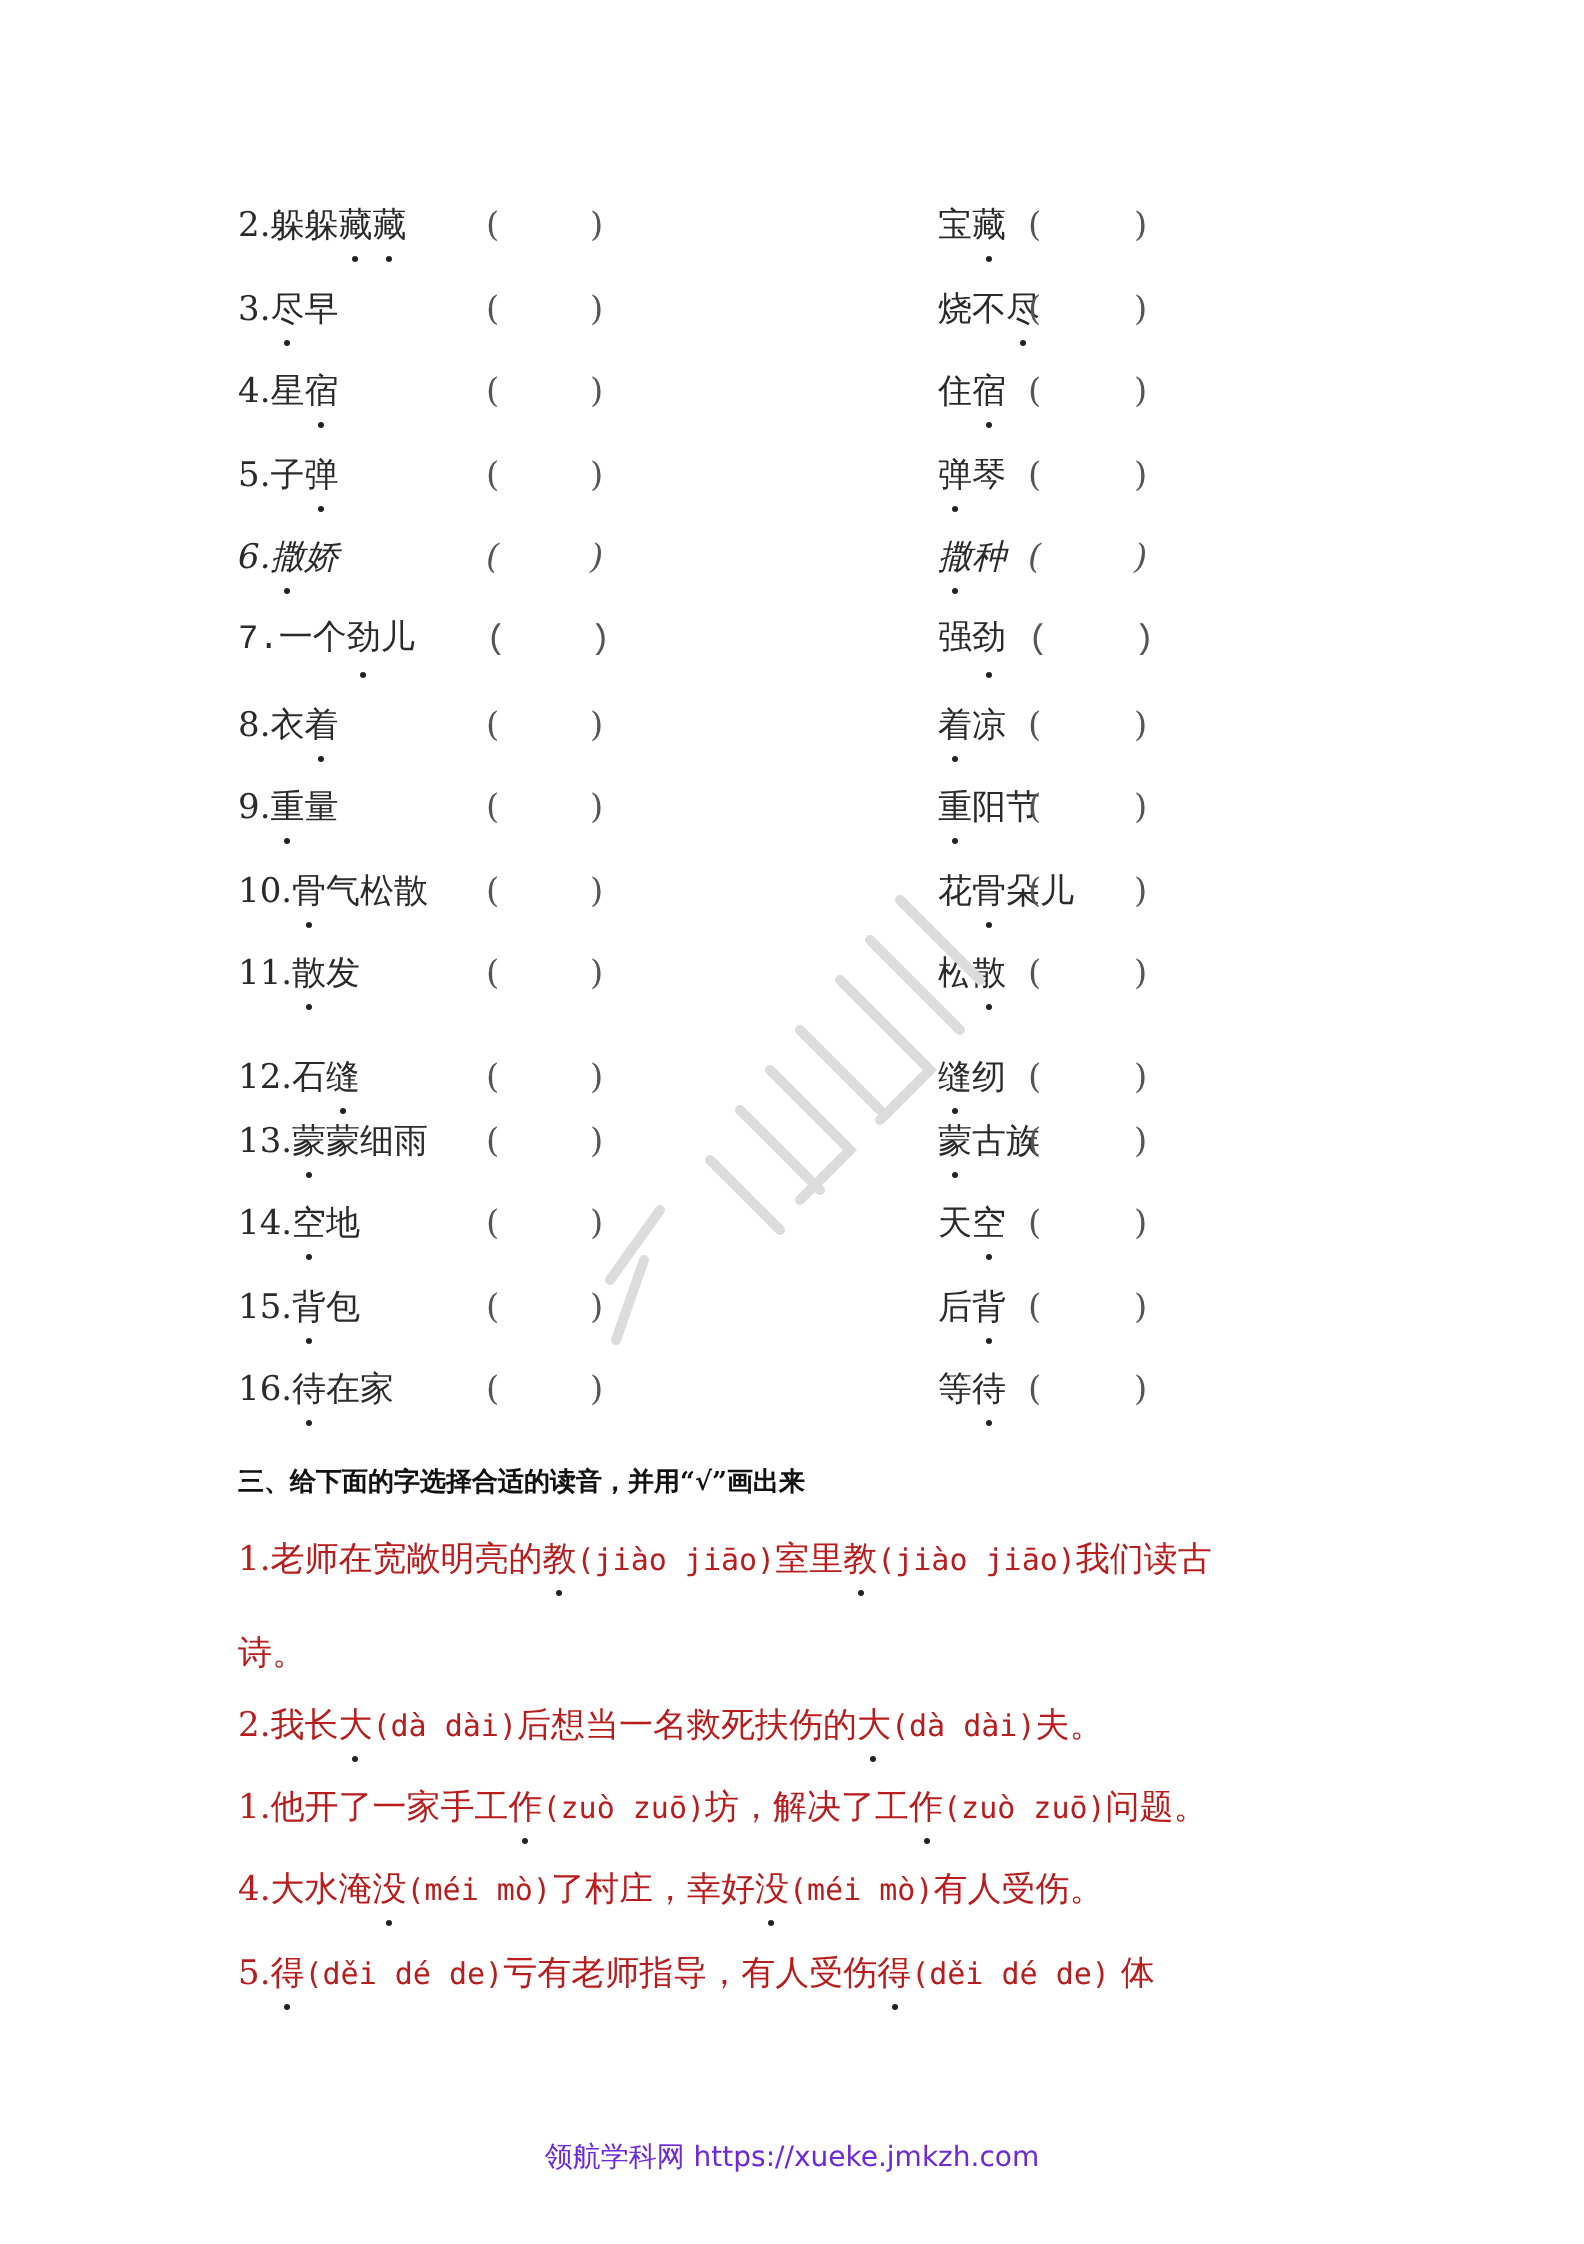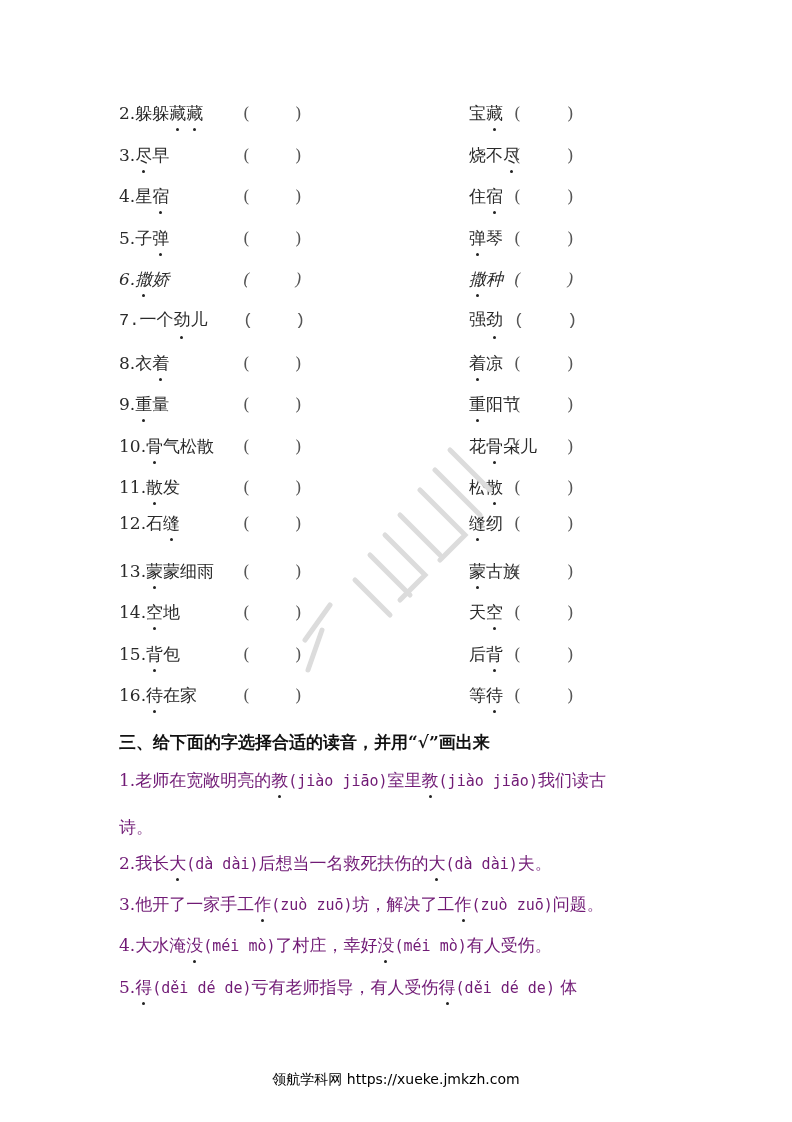--- a/index.html
+++ b/index.html
@@ -48,54 +48,54 @@
       bottom: -3px;
       width: 3px; height: 3px;
       margin-left: -1.5px;
       border-radius: 50%;
       background: #222;
     }
 
     .heading {
       position: absolute;
       left: 119px; top: 727px;
-      font-size: 17px;
+      font-size: 13px;
       font-weight: bold;
       line-height: 30px;
       white-space: nowrap;
       color: #111;
     }
     .sentence {
       position: absolute;
       left: 119px;
       font-size: 17px;
       line-height: 30px;
       white-space: nowrap;
-      color: #701a75;
+      color: #b91c1c;
     }
     .pinyin {
       font-family: "DejaVu Sans Mono", "Liberation Mono", monospace;
       font-size: 15px;
     }
 
     .watermark {
       position: absolute;
       left: 300px; top: 430px;
       width: 220px; height: 260px;
       pointer-events: none;
     }
 
     .footer {
       position: absolute;
       left: 0; width: 792px;
       top: 1069px;
       text-align: center;
       font-family: "DejaVu Sans", "Liberation Sans", sans-serif;
       font-size: 14px;
-      color: #000000;
+      color: #6d28d9;
       line-height: 20px;
     }
   </style>
 </head>
 <body>
 
 <div class="page">
 
   <div id="vocab">
       <div class="row" style="top: 98px;">
@@ -171,21 +171,21 @@
         <span class="cell paren-close-r">)</span>
       </div>
       <div class="row" style="top: 472.4px;">
         <span class="cell num"><span>11.</span><span><span class="dot">散</span><span>发</span></span></span>
         <span class="cell paren-open-l">(</span>
         <span class="cell paren-close-l">)</span>
         <span class="cell word-r"><span>松</span><span class="dot">散</span></span>
         <span class="cell paren-open-r">(</span>
         <span class="cell paren-close-r">)</span>
       </div>
-      <div class="row" style="top: 508px;">
+      <div class="row" style="top: 524px;">
         <span class="cell num"><span>12.</span><span><span>石</span><span class="dot">缝</span></span></span>
         <span class="cell paren-open-l">(</span>
         <span class="cell paren-close-l">)</span>
         <span class="cell word-r"><span class="dot">缝</span><span>纫</span></span>
         <span class="cell paren-open-r">(</span>
         <span class="cell paren-close-r">)</span>
       </div>
       <div class="row" style="top: 555.6px;">
         <span class="cell num"><span>13.</span><span><span class="dot">蒙</span><span>蒙细雨</span></span></span>
         <span class="cell paren-open-l">(</span>
@@ -233,19 +233,19 @@
       <path d="M22 200 L8 240"></path>
     </g>
   </svg>
 
   <div class="heading">三、给下面的字选择合适的读音，并用“√”画出来</div>
 
   <div id="sentences">
       <div class="sentence" style="top: 765px;"><span>1.老师在宽敞明亮的</span><span class="dot">教</span><span class="pinyin">(jiào jiāo)</span><span>室里</span><span class="dot">教</span><span class="pinyin">(jiào jiāo)</span><span>我们读古</span></div>
       <div class="sentence" style="top: 812px;"><span>诗。</span></div>
       <div class="sentence" style="top: 848px;"><span>2.我长</span><span class="dot">大</span><span class="pinyin">(dà  dài)</span><span>后想当一名救死扶伤的</span><span class="dot">大</span><span class="pinyin">(dà  dài)</span><span>夫。</span></div>
-      <div class="sentence" style="top: 889px;"><span>3.他开了一家手工</span><span class="dot">作</span><span class="pinyin">(zuò zuō)</span><span>坊，解决了工</span><span class="dot">作</span><span class="pinyin">(zuò zuō)</span><span>问题。</span></div>
+      <div class="sentence" style="top: 889px;"><span>1.他开了一家手工</span><span class="dot">作</span><span class="pinyin">(zuò zuō)</span><span>坊，解决了工</span><span class="dot">作</span><span class="pinyin">(zuò zuō)</span><span>问题。</span></div>
       <div class="sentence" style="top: 930px;"><span>4.大水淹</span><span class="dot">没</span><span class="pinyin">(méi mò)</span><span>了村庄，幸好</span><span class="dot">没</span><span class="pinyin">(méi mò)</span><span>有人受伤。</span></div>
       <div class="sentence" style="top: 972px;"><span>5.</span><span class="dot">得</span><span class="pinyin">(děi dé de)</span><span>亏有老师指导，有人受伤</span><span class="dot">得</span><span class="pinyin">(děi dé de)</span><span> 体</span></div>
     </div>
 
   <div class="footer">领航学科网 https://xueke.jmkzh.com</div>
 </div>
 
 </body></html>

